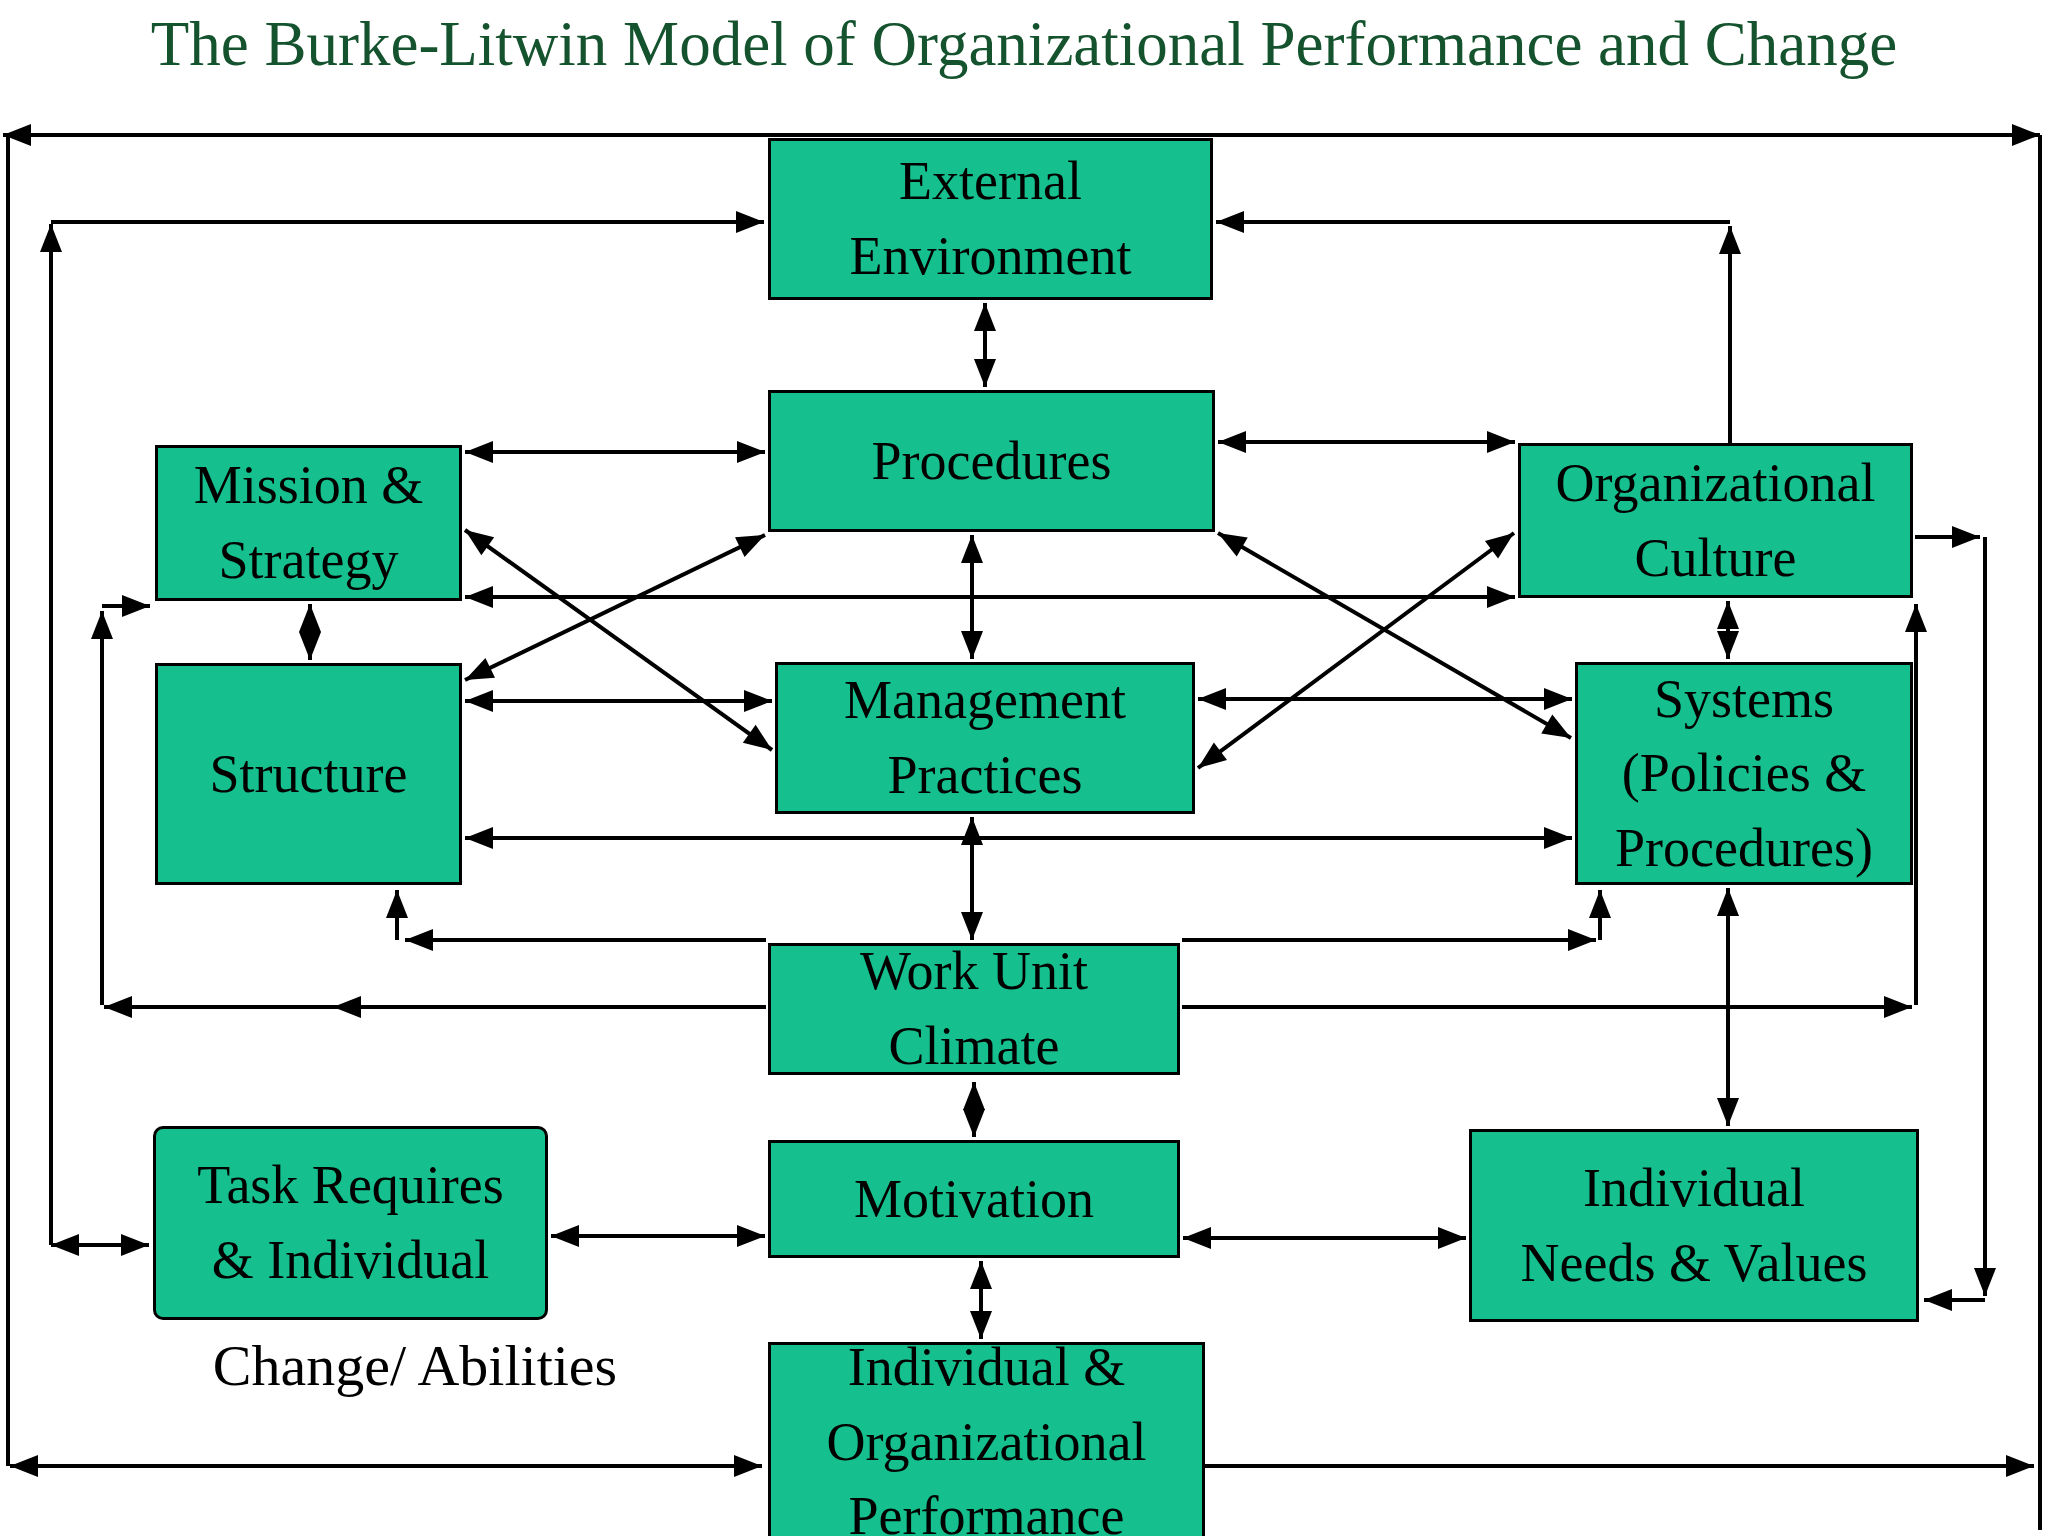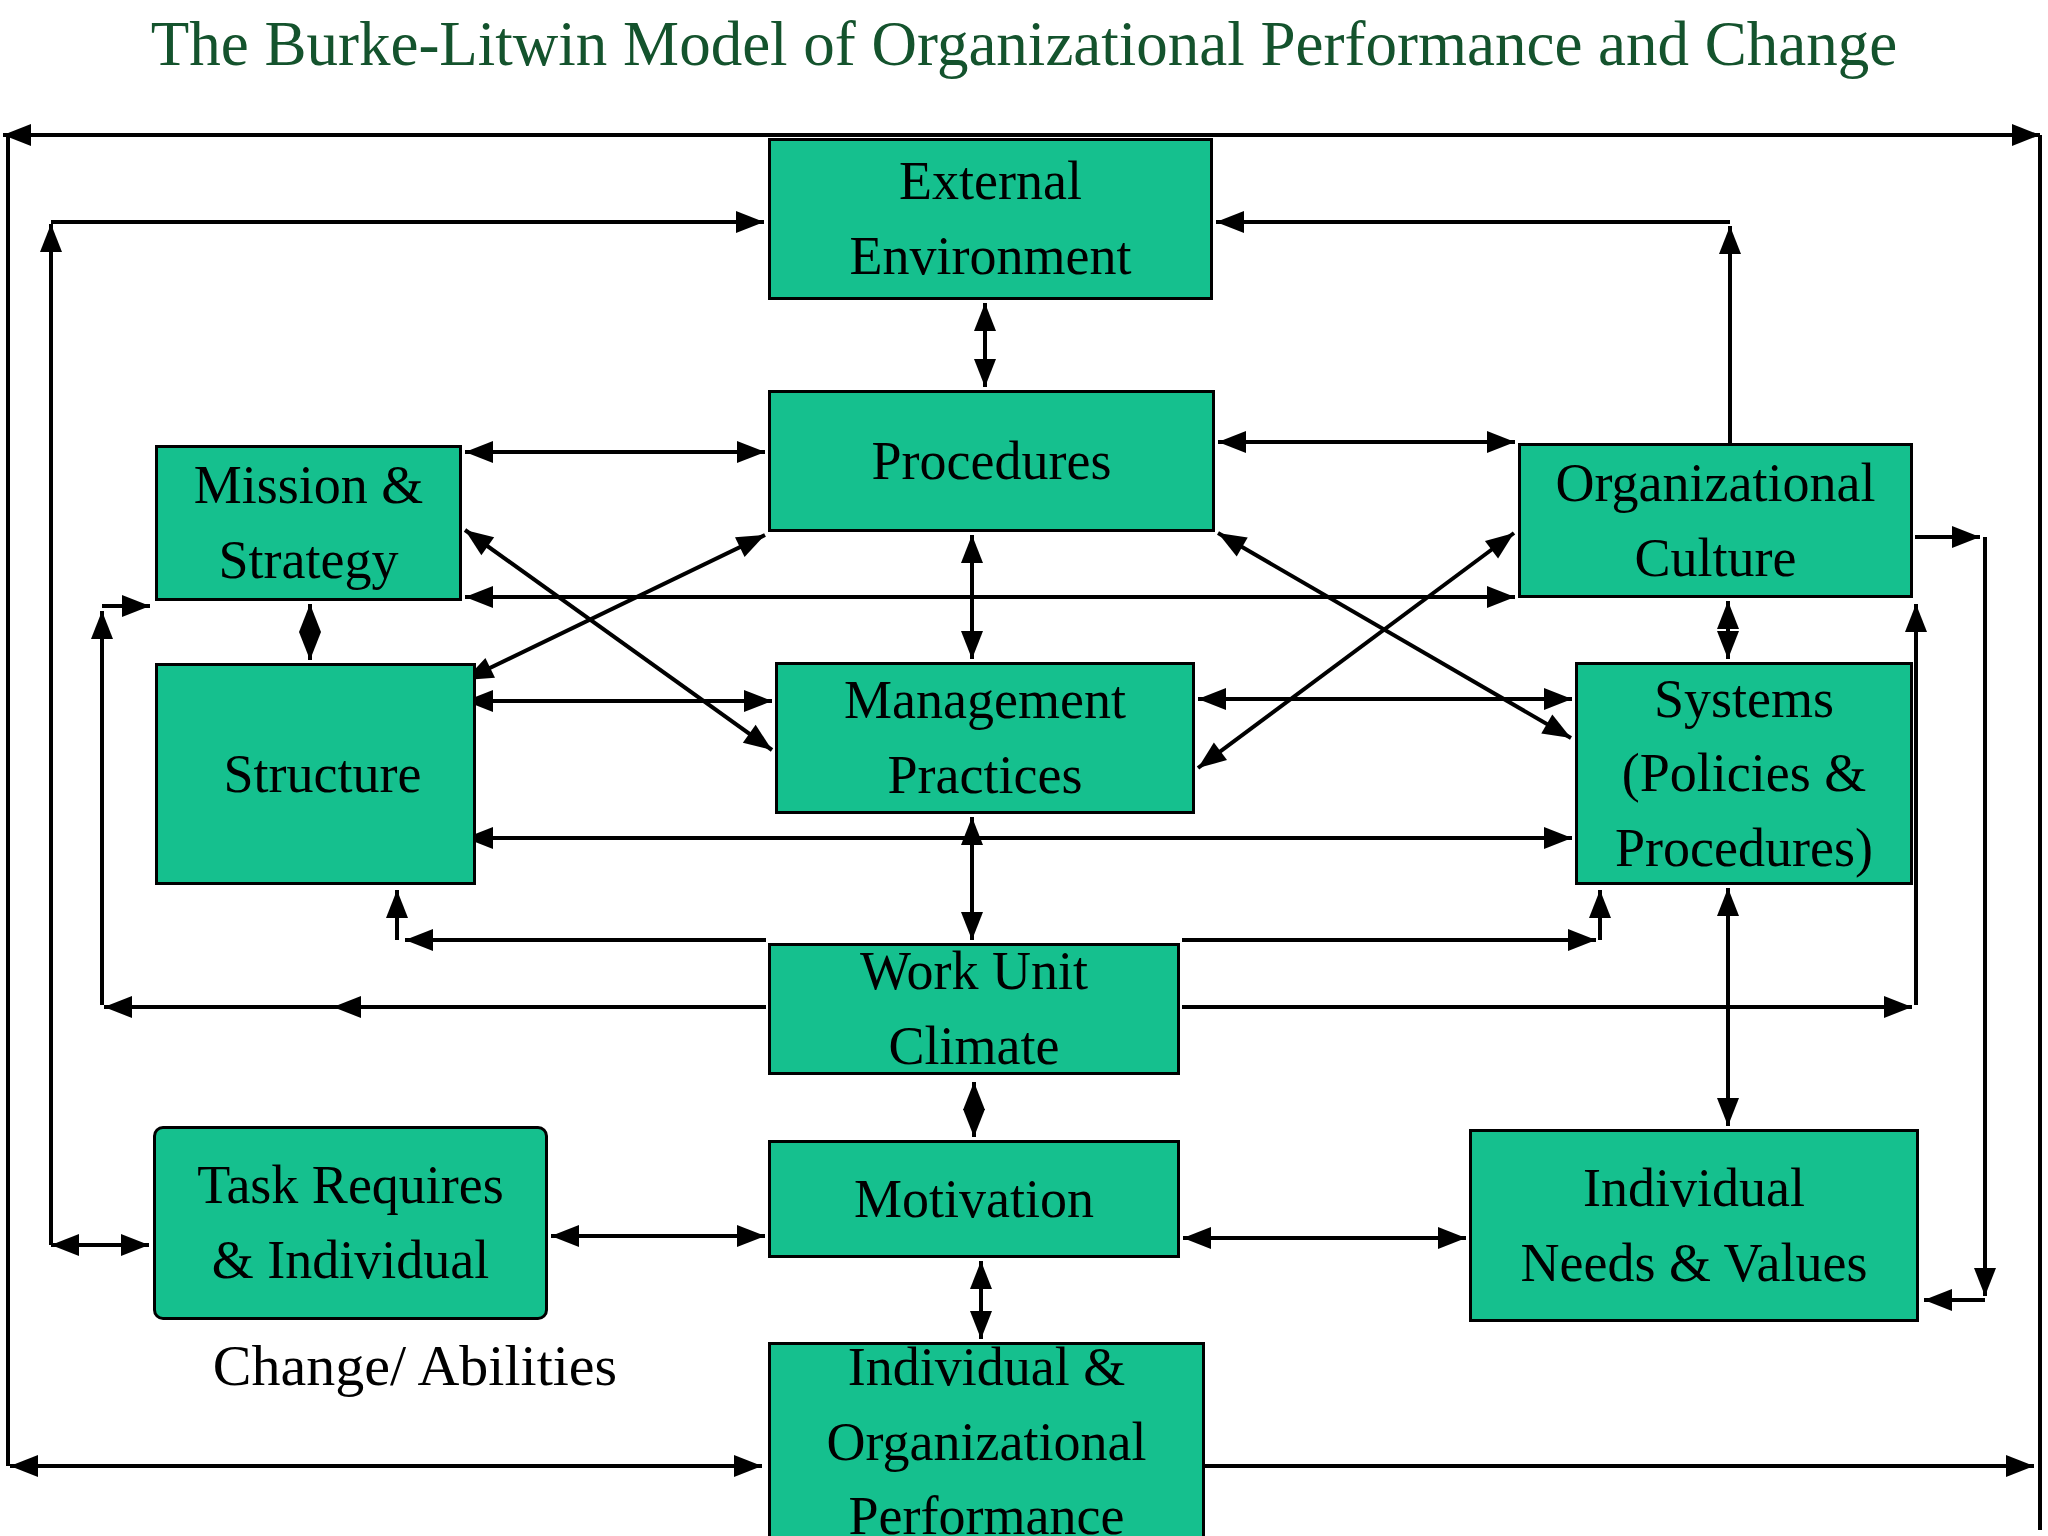--- a/index.html
+++ b/index.html
@@ -128,21 +128,21 @@
   <h1 class="title">The Burke-Litwin Model of Organizational Performance and Change</h1>
   <div class="freetext" style="left:135px;top:1332px;width:560px;text-align:center;font-size:58px;">Change/ Abilities</div>
   <div id="boxes">
       <div class="node" style="left: 768px; top: 138px; width: 439px; height: 156px; background: rgb(21, 192, 142);">External
 Environment</div>
       <div class="node" style="left: 768px; top: 390px; width: 441px; height: 136px; background: rgb(21, 192, 142);">Procedures</div>
       <div class="node" style="left: 155px; top: 445px; width: 301px; height: 150px; background: rgb(21, 192, 142);">Mission &amp;
 Strategy</div>
       <div class="node" style="left: 1518px; top: 443px; width: 389px; height: 149px; background: rgb(21, 192, 142);">Organizational
 Culture</div>
-      <div class="node" style="left: 155px; top: 663px; width: 301px; height: 216px; background: rgb(21, 192, 142); padding-left: 14px;">Structure</div>
+      <div class="node" style="left: 155px; top: 663px; width: 301px; height: 216px; background: rgb(21, 192, 142);">Structure</div>
       <div class="node" style="left: 775px; top: 662px; width: 414px; height: 146px; background: rgb(21, 192, 142);">Management
 Practices</div>
       <div class="node" style="left: 1575px; top: 662px; width: 332px; height: 217px; background: rgb(21, 192, 142);">Systems
 (Policies &amp;
 Procedures)</div>
       <div class="node" style="left: 768px; top: 943px; width: 406px; height: 126px; background: rgb(21, 192, 142);">Work Unit
 Climate</div>
       <div class="node" style="left: 153px; top: 1126px; width: 389px; height: 188px; background: rgb(21, 192, 142); border-radius: 10px;">Task Requires
 &amp; Individual</div>
       <div class="node" style="left: 768px; top: 1140px; width: 406px; height: 112px; background: rgb(21, 192, 142);">Motivation</div>

